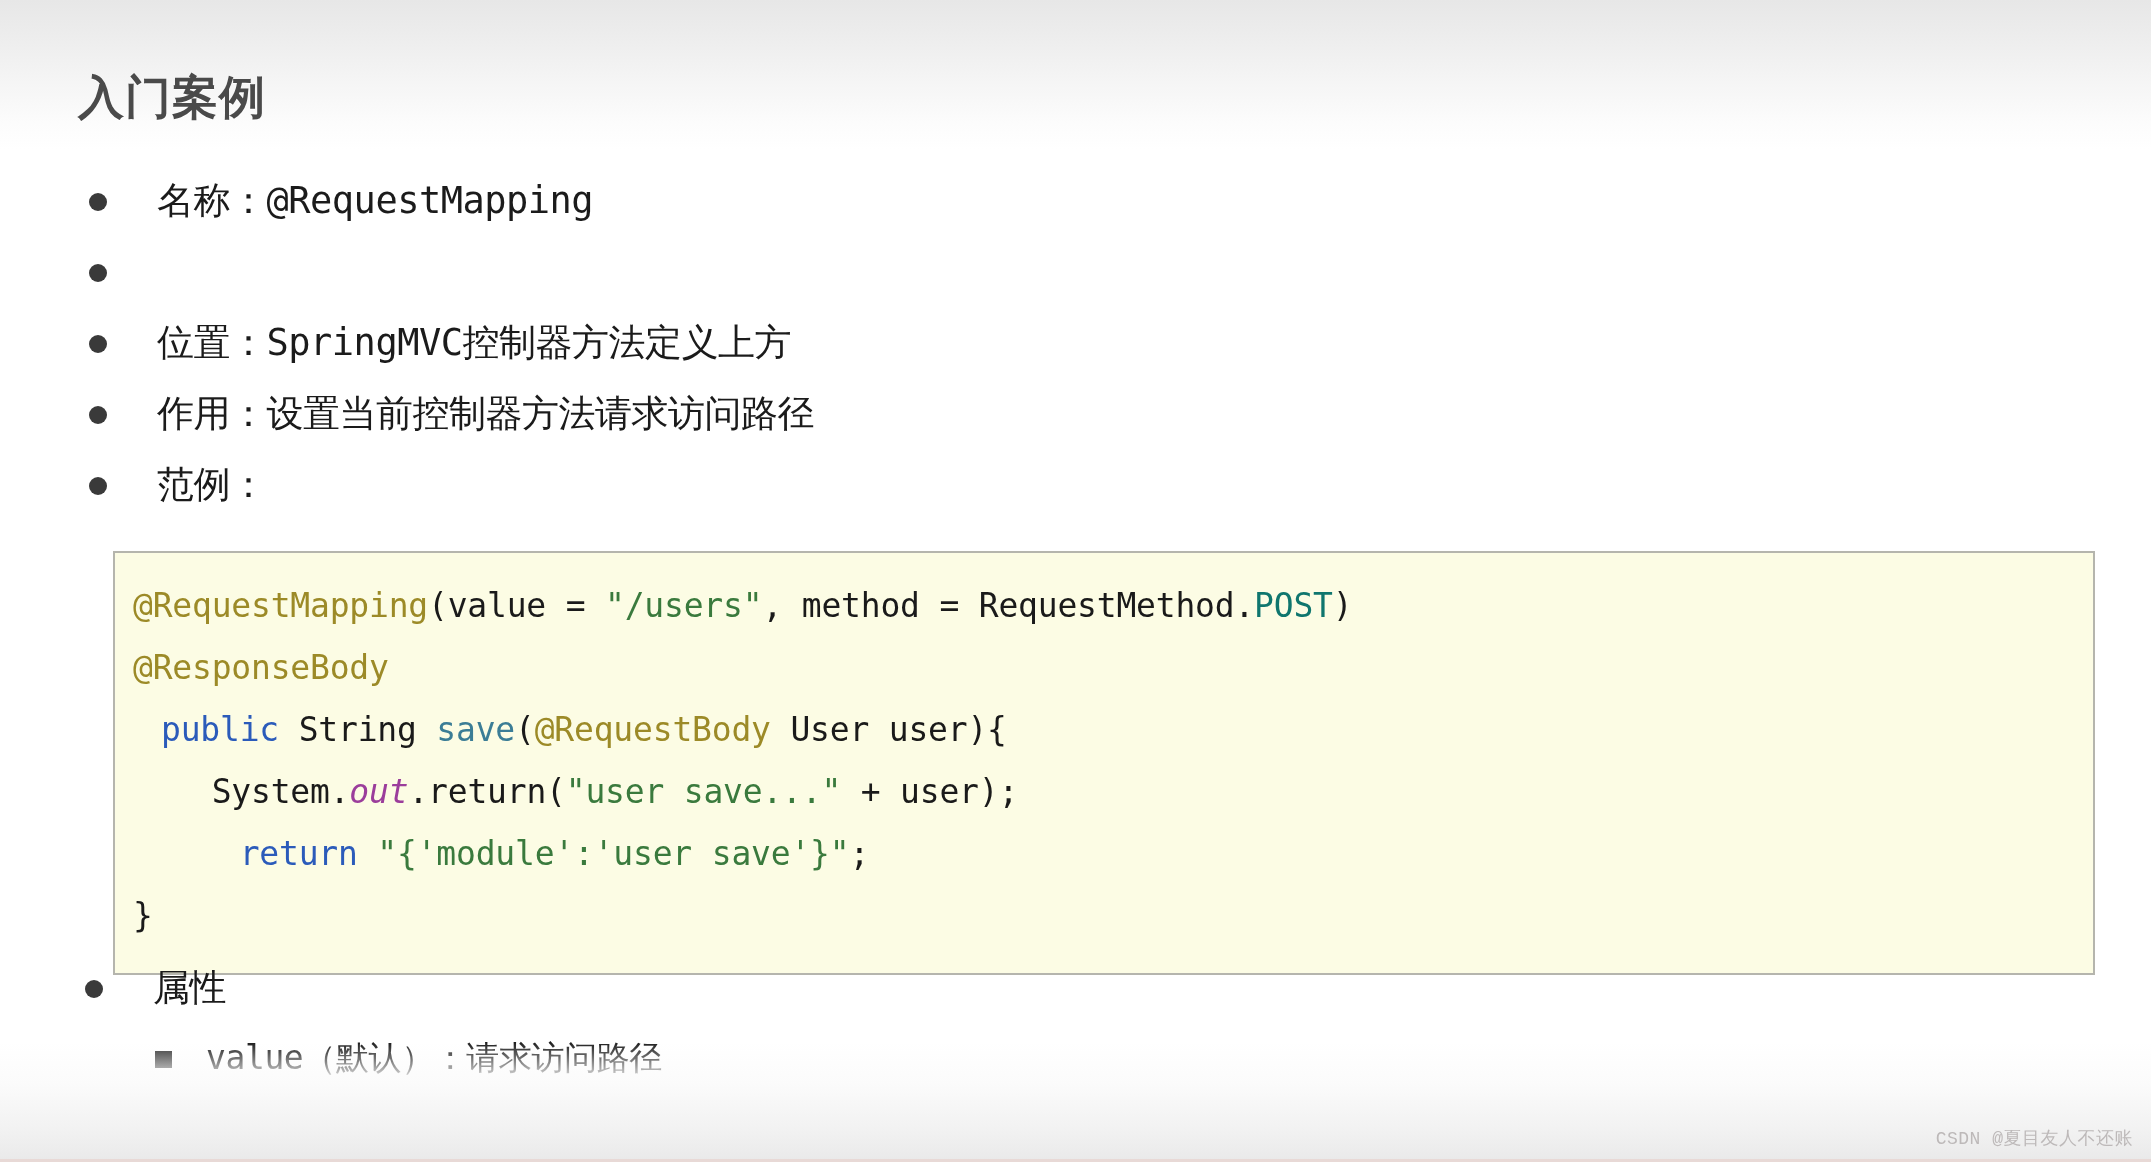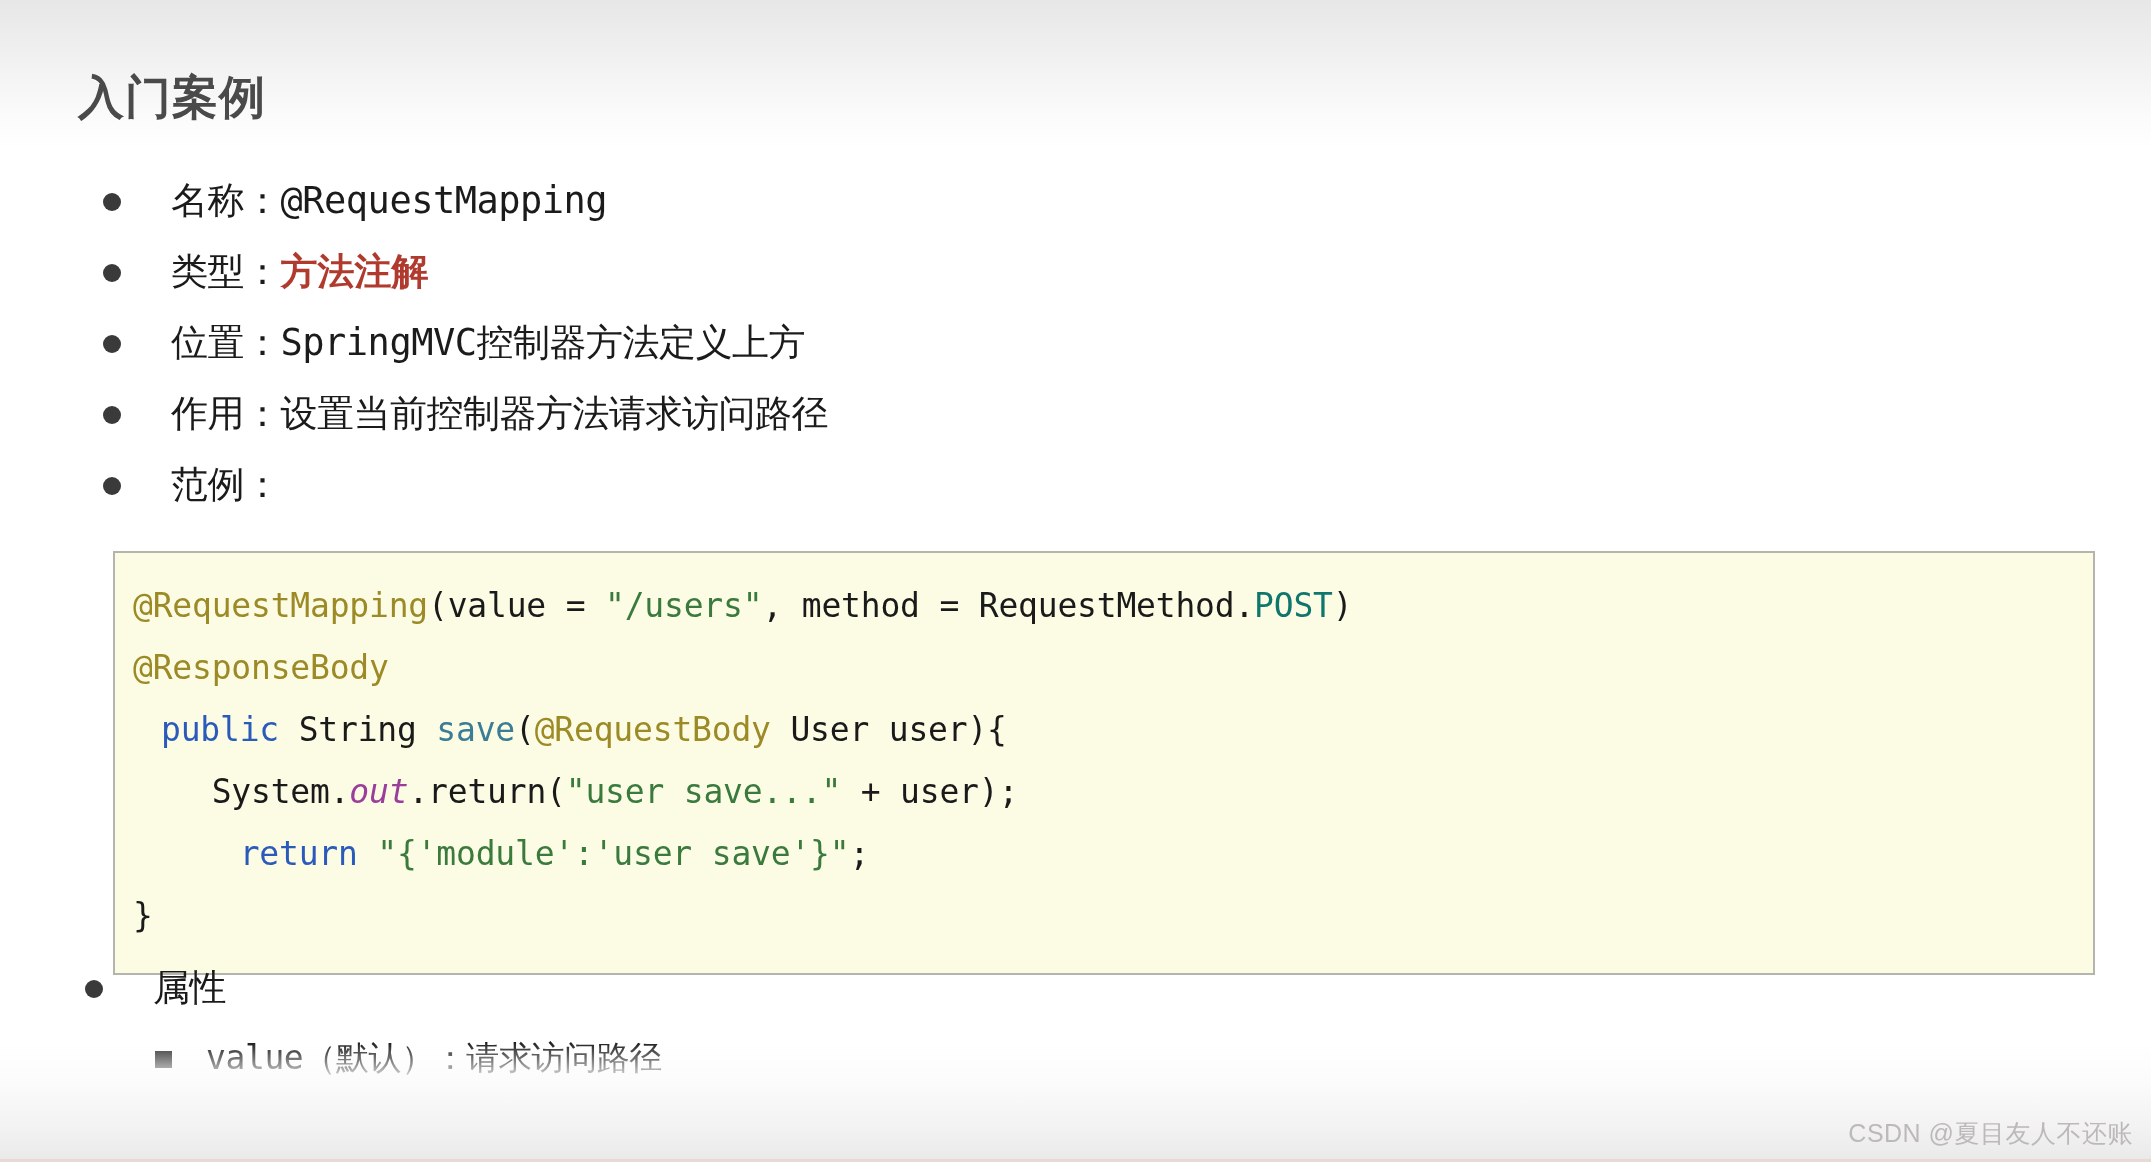--- a/index.html
+++ b/index.html
@@ -63,21 +63,21 @@
     font-weight: bold;
     color: #4a4a4a;
     letter-spacing: 1px;
     text-shadow: 0 1px 0 rgba(255,255,255,0.9);
     white-space: nowrap;
   }
 
   
   .content {
     position: absolute;
-    left: 18px;
+    left: 4px;
     top: 175px;
     width: 1745px;
   }
 
   
   .bullet-row {
     display: flex;
     align-items: flex-start;
     height: 71px;
     padding-left: 85px;
@@ -163,22 +163,22 @@
     line-height: 50px;
     white-space: nowrap;
     letter-spacing: -0.4px;
   }
 
   
   .watermark {
     position: absolute;
     right: 18px;
     bottom: 12px;
-    font-family: Liberation Sans, sans-serif;
-    font-size: 25px;
+    font-family: Liberation Mono, monospace;
+    font-size: 18px;
     color: #bdb9b9;
     letter-spacing: 0.5px;
     white-space: nowrap;
   }
 </style>
 </head>
 <body>
 
 <div class="slide">
 
@@ -188,21 +188,20 @@
 
   <div class="content">
 
     <div class="bullet-row">
       <span class="bullet-dot"></span>
       <span class="bullet-text"><span>名称：</span><span>@RequestMapping</span></span>
     </div>
 
     <div class="bullet-row">
       <span class="bullet-dot"></span>
-      <span class="bullet-text"><span>类型：</span><span class="hl">方法注解</span></span>
     </div>
 
     <div class="bullet-row">
       <span class="bullet-dot"></span>
       <span class="bullet-text"><span>位置：</span><span>SpringMVC控制器方法定义上方</span></span>
     </div>
 
     <div class="bullet-row">
       <span class="bullet-dot"></span>
       <span class="bullet-text"><span>作用：</span><span>设置当前控制器方法请求访问路径</span></span>

